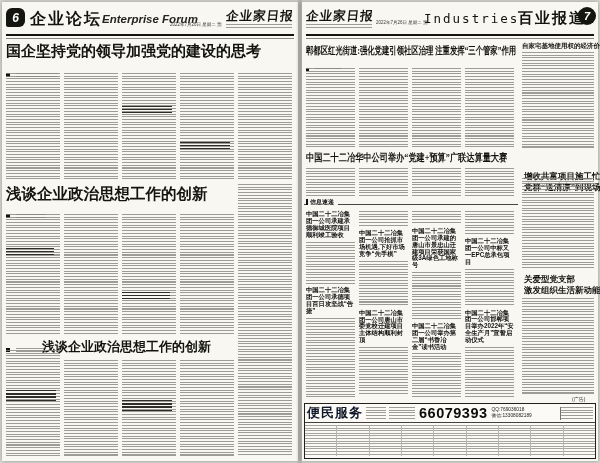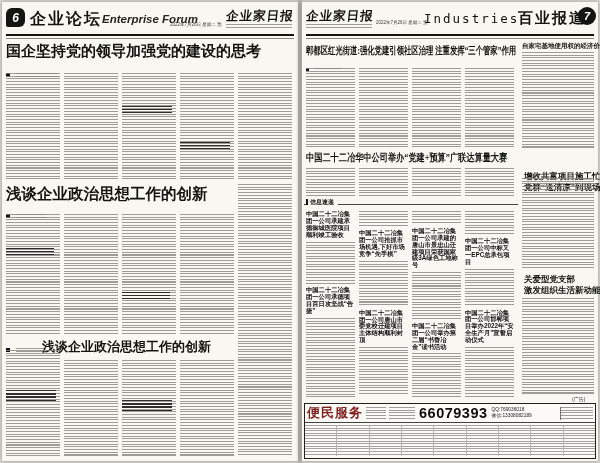--- a/index.html
+++ b/index.html
@@ -155,21 +155,21 @@
   <div class="abs sb-hl" style="left:222px;top:272px;font-size:8.5px;line-height:11px;">
     <div>关爱型党支部</div>
     <div>激发组织生活新动能</div>
   </div>
   <div class="abs gk" style="left:220px;top:296px;width:72px;height:96px;"></div>
 
   <div class="abs" style="left:270px;top:394px;font-size:5px;color:#333;">(广告)</div>
 
   <div class="abs classifieds" style="left:2px;top:401px;width:290px;height:54px;">
     <div class="cl-head">
-      <div style="font-size:13px;font-weight:900;letter-spacing:1px;color:#7f1d1d;white-space:nowrap;font-family:'Liberation Serif','DejaVu Serif',serif;">便民服务</div>
+      <div style="font-size:13px;font-weight:900;letter-spacing:1px;color:#0f172a;white-space:nowrap;font-family:'Liberation Serif','DejaVu Serif',serif;">便民服务</div>
       <div class="gk" style="width:20px;height:13px;margin-left:3px;"></div>
       <div class="gk" style="width:26px;height:13px;margin-left:3px;"></div>
       <div style="font-size:14.5px;font-weight:800;color:#0e0d0a;margin-left:4px;letter-spacing:.5px;white-space:nowrap;">66079393</div>
       <div style="margin-left:4px;line-height:6px;">
         <div style="font-size:4.8px;color:#222;white-space:nowrap;">QQ:769036018</div>
         <div style="font-size:4.8px;color:#222;white-space:nowrap;">微信:13308082189</div>
       </div>
       <div class="gk" style="width:30px;height:13px;margin-left:auto;border-left:1px solid #55534d;padding-left:2px;"></div>
     </div>
     <div class="cl-cols">

